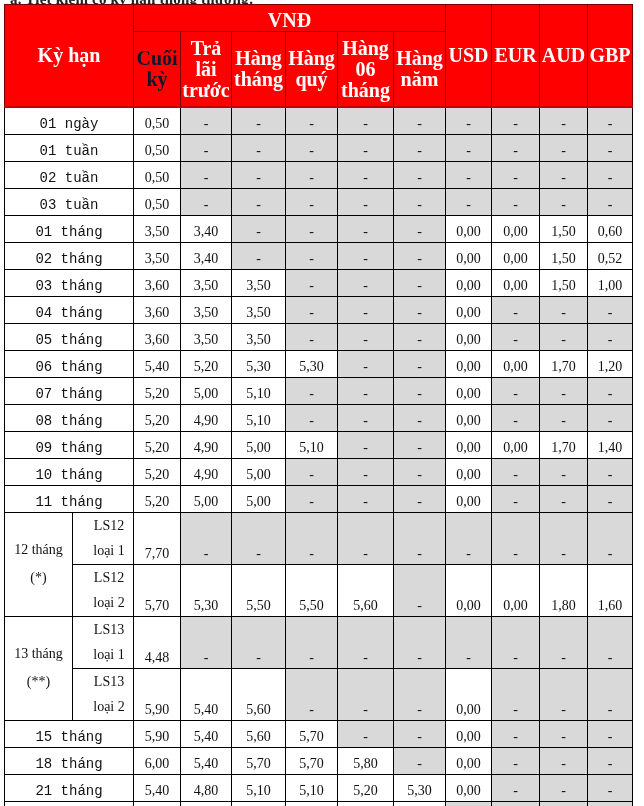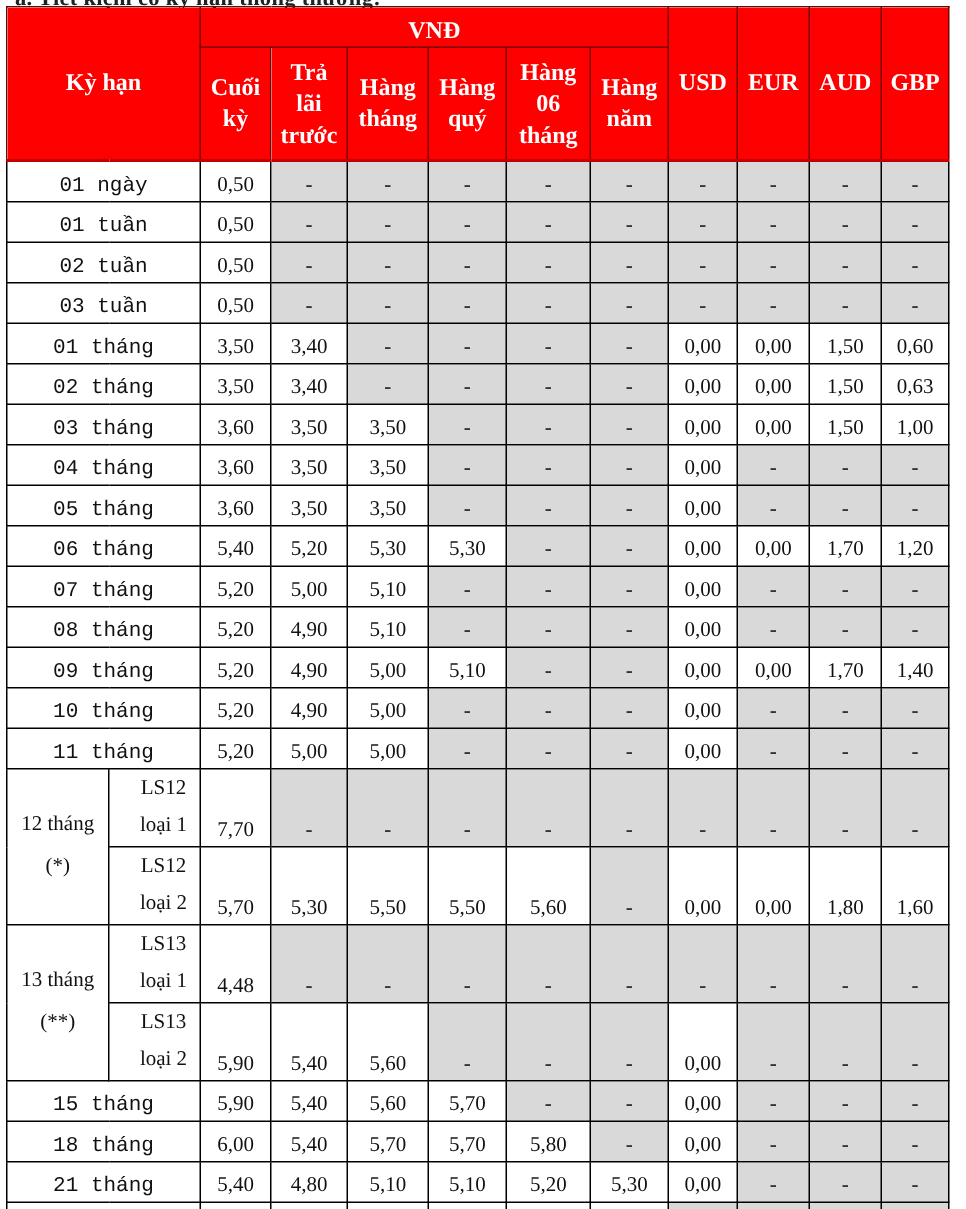--- a/index.html
+++ b/index.html
@@ -11,27 +11,27 @@
     table.rates {
       position: absolute; left: 4px; top: 4px;
       border-collapse: collapse; table-layout: fixed;
       width: 628px;
     }
     table.rates td, table.rates th {
       border: 1px solid #000; padding: 0; text-align: center;
       font-size: 14px; color: #111; overflow: hidden;
     }
     table.rates th {
-      background: #ff0000; color: #ffffff; font-weight: bold; font-size: 16px;
+      background: #ff0000; color: #ffffff; font-weight: bold; font-size: 20px;
       line-height: 21px; border-color: #7a0000;
     }
     table.rates thead tr.r1 th { height: 26px; }
     table.rates thead tr.r2 th { height: 74px; }
     th.vnd { vertical-align: bottom; padding-bottom: 2px; }
-    th .cuoi { color: #ffffff; }
+    th .cuoi { color: #0f172a; }
     th .nam { font-weight: bold; margin-top: 48px; }
     td { height: 25px; vertical-align: bottom; line-height: 18px; padding-bottom: 1px !important; }
     td.g { background: #d9d9d9; }
     td.w { background: #ffffff; }
     td.term { text-align: center; font-family: Liberation Mono, monospace; }
     tr.tall td { height: 50px; }
     td.ls { line-height: 25px; text-align: left; padding-left: 12px !important; vertical-align: middle; }
     td.grp { vertical-align: middle; line-height: 28px; margin-top: 43px; }
     td.lsval { vertical-align: bottom; }
     tbody tr:first-child td { border-top: 2px solid #c00000; }
@@ -144,21 +144,21 @@
         <td colspan="2" class="term w">02 tháng</td>
         <td class="w">3,50</td>
         <td class="w">3,40</td>
         <td class="g">-</td>
         <td class="g">-</td>
         <td class="g">-</td>
         <td class="g">-</td>
         <td class="w">0,00</td>
         <td class="w">0,00</td>
         <td class="w">1,50</td>
-        <td class="w">0,63</td>
+        <td class="w">0,52</td>
       </tr>
       <tr>
         <td colspan="2" class="term w">03 tháng</td>
         <td class="w">3,60</td>
         <td class="w">3,50</td>
         <td class="w">3,50</td>
         <td class="g">-</td>
         <td class="g">-</td>
         <td class="g">-</td>
         <td class="w">0,00</td>

